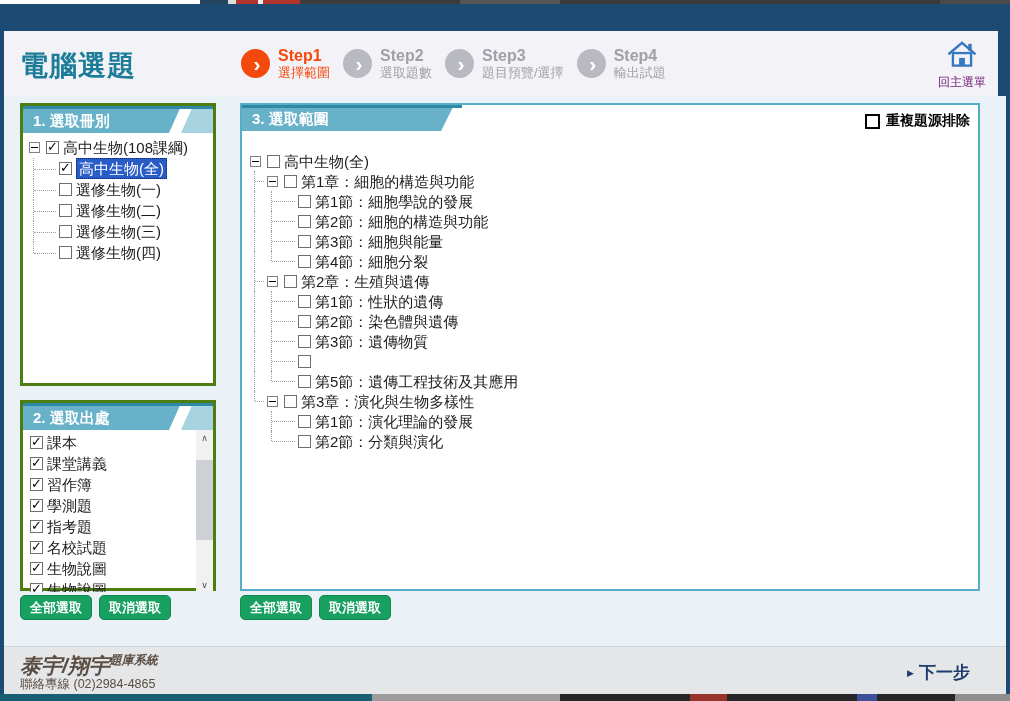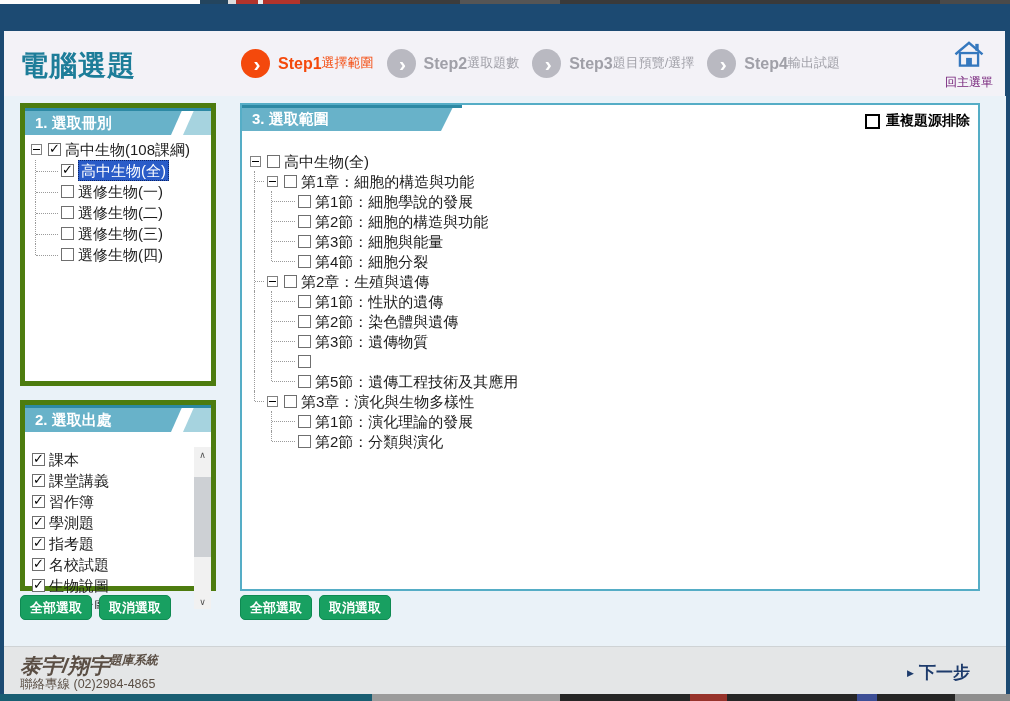--- a/index.html
+++ b/index.html
@@ -20,39 +20,39 @@
   
   .titlebar{left:0;top:4px;width:100%;height:27px;background:#fff;display:flex;align-items:center;}
   .titlebar .logo{margin:0 8px 0 10px;display:flex;align-items:center;}
   .wintitle{font-size:12px;color:#111;}
   .wincontrols{margin-left:auto;display:flex;align-items:center;gap:0;}
   .winbtn{width:45px;height:27px;display:flex;align-items:center;justify-content:center;
           font-size:13px;color:#111;cursor:default;}
   .winbtn.max{font-size:15px;}
 
   
-  .appheader{left:4px;right:5px;top:31px;height:65px;background:#f3f2f7;}
+  .appheader{left:4px;right:12px;top:31px;height:65px;background:#f3f2f7;}
   .apptitle{position:absolute;left:16px;top:16px;font-size:28px;font-weight:bold;color:var(--title-teal);letter-spacing:1px;}
   .steps{position:absolute;left:237px;top:0;bottom:0;display:flex;align-items:center;gap:13px;}
   .step{display:flex;align-items:center;gap:8px;}
   .scircle{width:29px;height:29px;border-radius:50%;background:var(--stepgray);color:#fff;
            display:flex;align-items:center;justify-content:center;font-size:21px;font-weight:bold;
            padding-left:3px;box-sizing:border-box;line-height:26px;}
   .step.active .scircle{background:var(--orange);}
-  .stext{display:flex;flex-direction:row;}
+  .stext{display:flex;flex-direction:column;}
   .slabel{font-size:16px;font-weight:bold;color:var(--stepgraytext);line-height:18px;}
   .sdesc{font-size:13px;color:var(--stepgraytext);line-height:16px;}
   .step.active .slabel,.step.active .sdesc{color:var(--orange);}
   .home{position:absolute;right:10px;top:9px;width:52px;display:flex;flex-direction:column;align-items:center;}
   .homelabel{font-size:12px;color:#701a75;margin-top:1px;}
 
   
   .mainarea{left:4px;right:4px;top:96px;height:550px;background:#eaf2f8;}
 
-  .panel{position:absolute;background:#fff;border:5px solid #4d7c0f;box-sizing:border-box;}
+  .panel{position:absolute;background:#fff;border:3px solid #4d7c0f;box-sizing:border-box;}
   .p1{left:16px;top:7px;width:196px;height:283px;}
   .p2{left:16px;top:304px;width:196px;height:191px;}
   .p3{left:236px;top:7px;width:740px;height:488px;border:2px solid var(--teal-border);}
 
   .banner{position:relative;height:27px;background:#fff;overflow:hidden;}
   .banner .bmain{position:absolute;inset:0;background:var(--teal);
                  clip-path:polygon(0 0,158px 0,146px 100%,0 100%);}
   .banner .btail{position:absolute;inset:0;background:var(--teal-tail);
                  clip-path:polygon(170px 0,100% 0,100% 100%,158px 100%);}
   .banner .bdark{position:absolute;left:0;right:0;top:0;height:3px;background:var(--teal-dark);}
@@ -82,21 +82,21 @@
   .gd.t::after,.gd.l::after{content:"";position:absolute;left:5px;right:3px;top:50%;border-top:1px dotted #9b9b9b;}
   .expcell{width:17px;flex:none;display:flex;align-items:center;}
   .expbox{width:9px;height:9px;border:1px solid #828282;background:#fff;position:relative;display:inline-block;box-sizing:content-box;}
   .expbox::after{content:"";position:absolute;left:1px;right:1px;top:4px;border-top:1px solid #000;}
   .cb{width:13px;height:13px;border:1px solid #6f6f6f;background:#fff;flex:none;margin-right:4px;position:relative;box-sizing:border-box;}
   .cb.on::after{content:"✓";position:absolute;left:0;top:-3px;font-size:13px;font-weight:bold;color:#000;line-height:15px;}
   .tlabel{font-size:15px;white-space:nowrap;color:#1c1c1c;line-height:19px;}
   .tlabel.sel{background:var(--sel);color:#fff;border:1px dotted #0a246a;padding:0 2px;}
 
   
-  .p2body{position:relative;height:162px;overflow:hidden;margin-top:15px;}
+  .p2body{position:relative;height:162px;overflow:hidden;}
   .srows{padding:2px 0 0 7px;}
   .srow{display:flex;align-items:center;height:21px;}
   .srow .tlabel{font-size:15px;}
   .sbar{position:absolute;right:0;top:0;bottom:0;width:17px;background:#f1f1f1;}
   .sarrow{position:absolute;left:0;right:0;height:15px;display:flex;align-items:center;justify-content:center;
           font-size:9px;color:#505050;}
   .sarrow.up{top:0;} .sarrow.dn{bottom:0;}
   .sthumb{position:absolute;left:0;right:0;top:30px;height:80px;background:#cdd0d4;}
 
   

